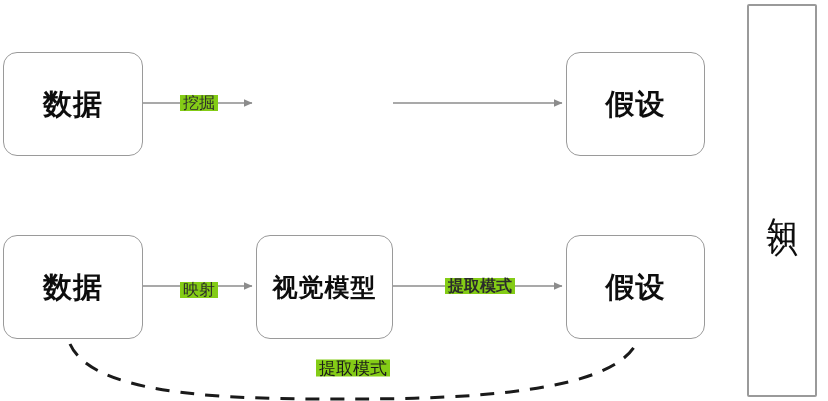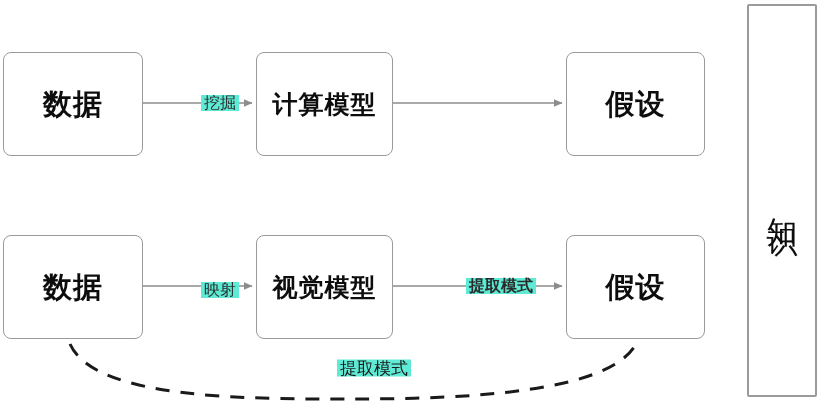--- a/index.html
+++ b/index.html
@@ -17,21 +17,21 @@
     background: #ffffff;
     overflow: hidden;
   }
 
   
   .node {
     position: absolute;
     box-sizing: border-box;
     background: #ffffff;
     border: 1.6px solid #9a9a9a;
-    border-radius: 8px;
+    border-radius: 14px;
     display: flex;
     align-items: center;
     justify-content: center;
   }
   .node-label {
     font-size: 29px;
     font-weight: bold;
     color: #0d0d0d;
     letter-spacing: 1px;
     line-height: 1;
@@ -83,26 +83,25 @@
     width: 828px;
     height: 401px;
     pointer-events: none;
   }
 
   
   .edge-label {
     position: absolute;
     font-size: 16px;
     color: #2b2b2b;
-    background: #5eead4;
+    background: #84cc16;
     padding: 0 3px;
     white-space: nowrap;
     line-height: 1;
     transform: translate(-50%, -50%);
-    margin-left: 21px;
   }
   #label-mining   { left: 199px; top: 103px; }
   #label-explain  { left: 480px; top: 103px; }
   #label-mapping  { left: 199px; top: 290px; }
   #label-extract  { left: 480px; top: 286px; font-weight: bold; }
   #label-feedback {
     left: 353px;
     top: 368px;
     font-size: 17px;
     color: #1a1a1a;
@@ -126,23 +125,20 @@
     <line x1="143" y1="286" x2="252" y2="286" stroke="#8c8c8c" stroke-width="1.7" marker-end="url(#arrowhead)"></line>
     <line x1="393" y1="286" x2="562" y2="286" stroke="#8c8c8c" stroke-width="1.7" marker-end="url(#arrowhead)"></line>
 
     <path d="M 70 344 C 95 400, 250 399, 353 399 C 470 399, 610 392, 636 344" fill="none" stroke="#1a1a1a" stroke-width="3" stroke-dasharray="14 11" stroke-linecap="butt"></path>
   </svg>
 
   <div class="node" id="node-data-1">
     <span class="node-label">数据</span>
   </div>
 
-  <div class="node" id="node-comp">
-    <span class="node-label small">计算模型</span>
-  </div>
 
   <div class="node" id="node-hyp-1">
     <span class="node-label">假设</span>
   </div>
 
   <div class="node" id="node-data-2">
     <span class="node-label">数据</span>
   </div>
 
   <div class="node" id="node-vis">

